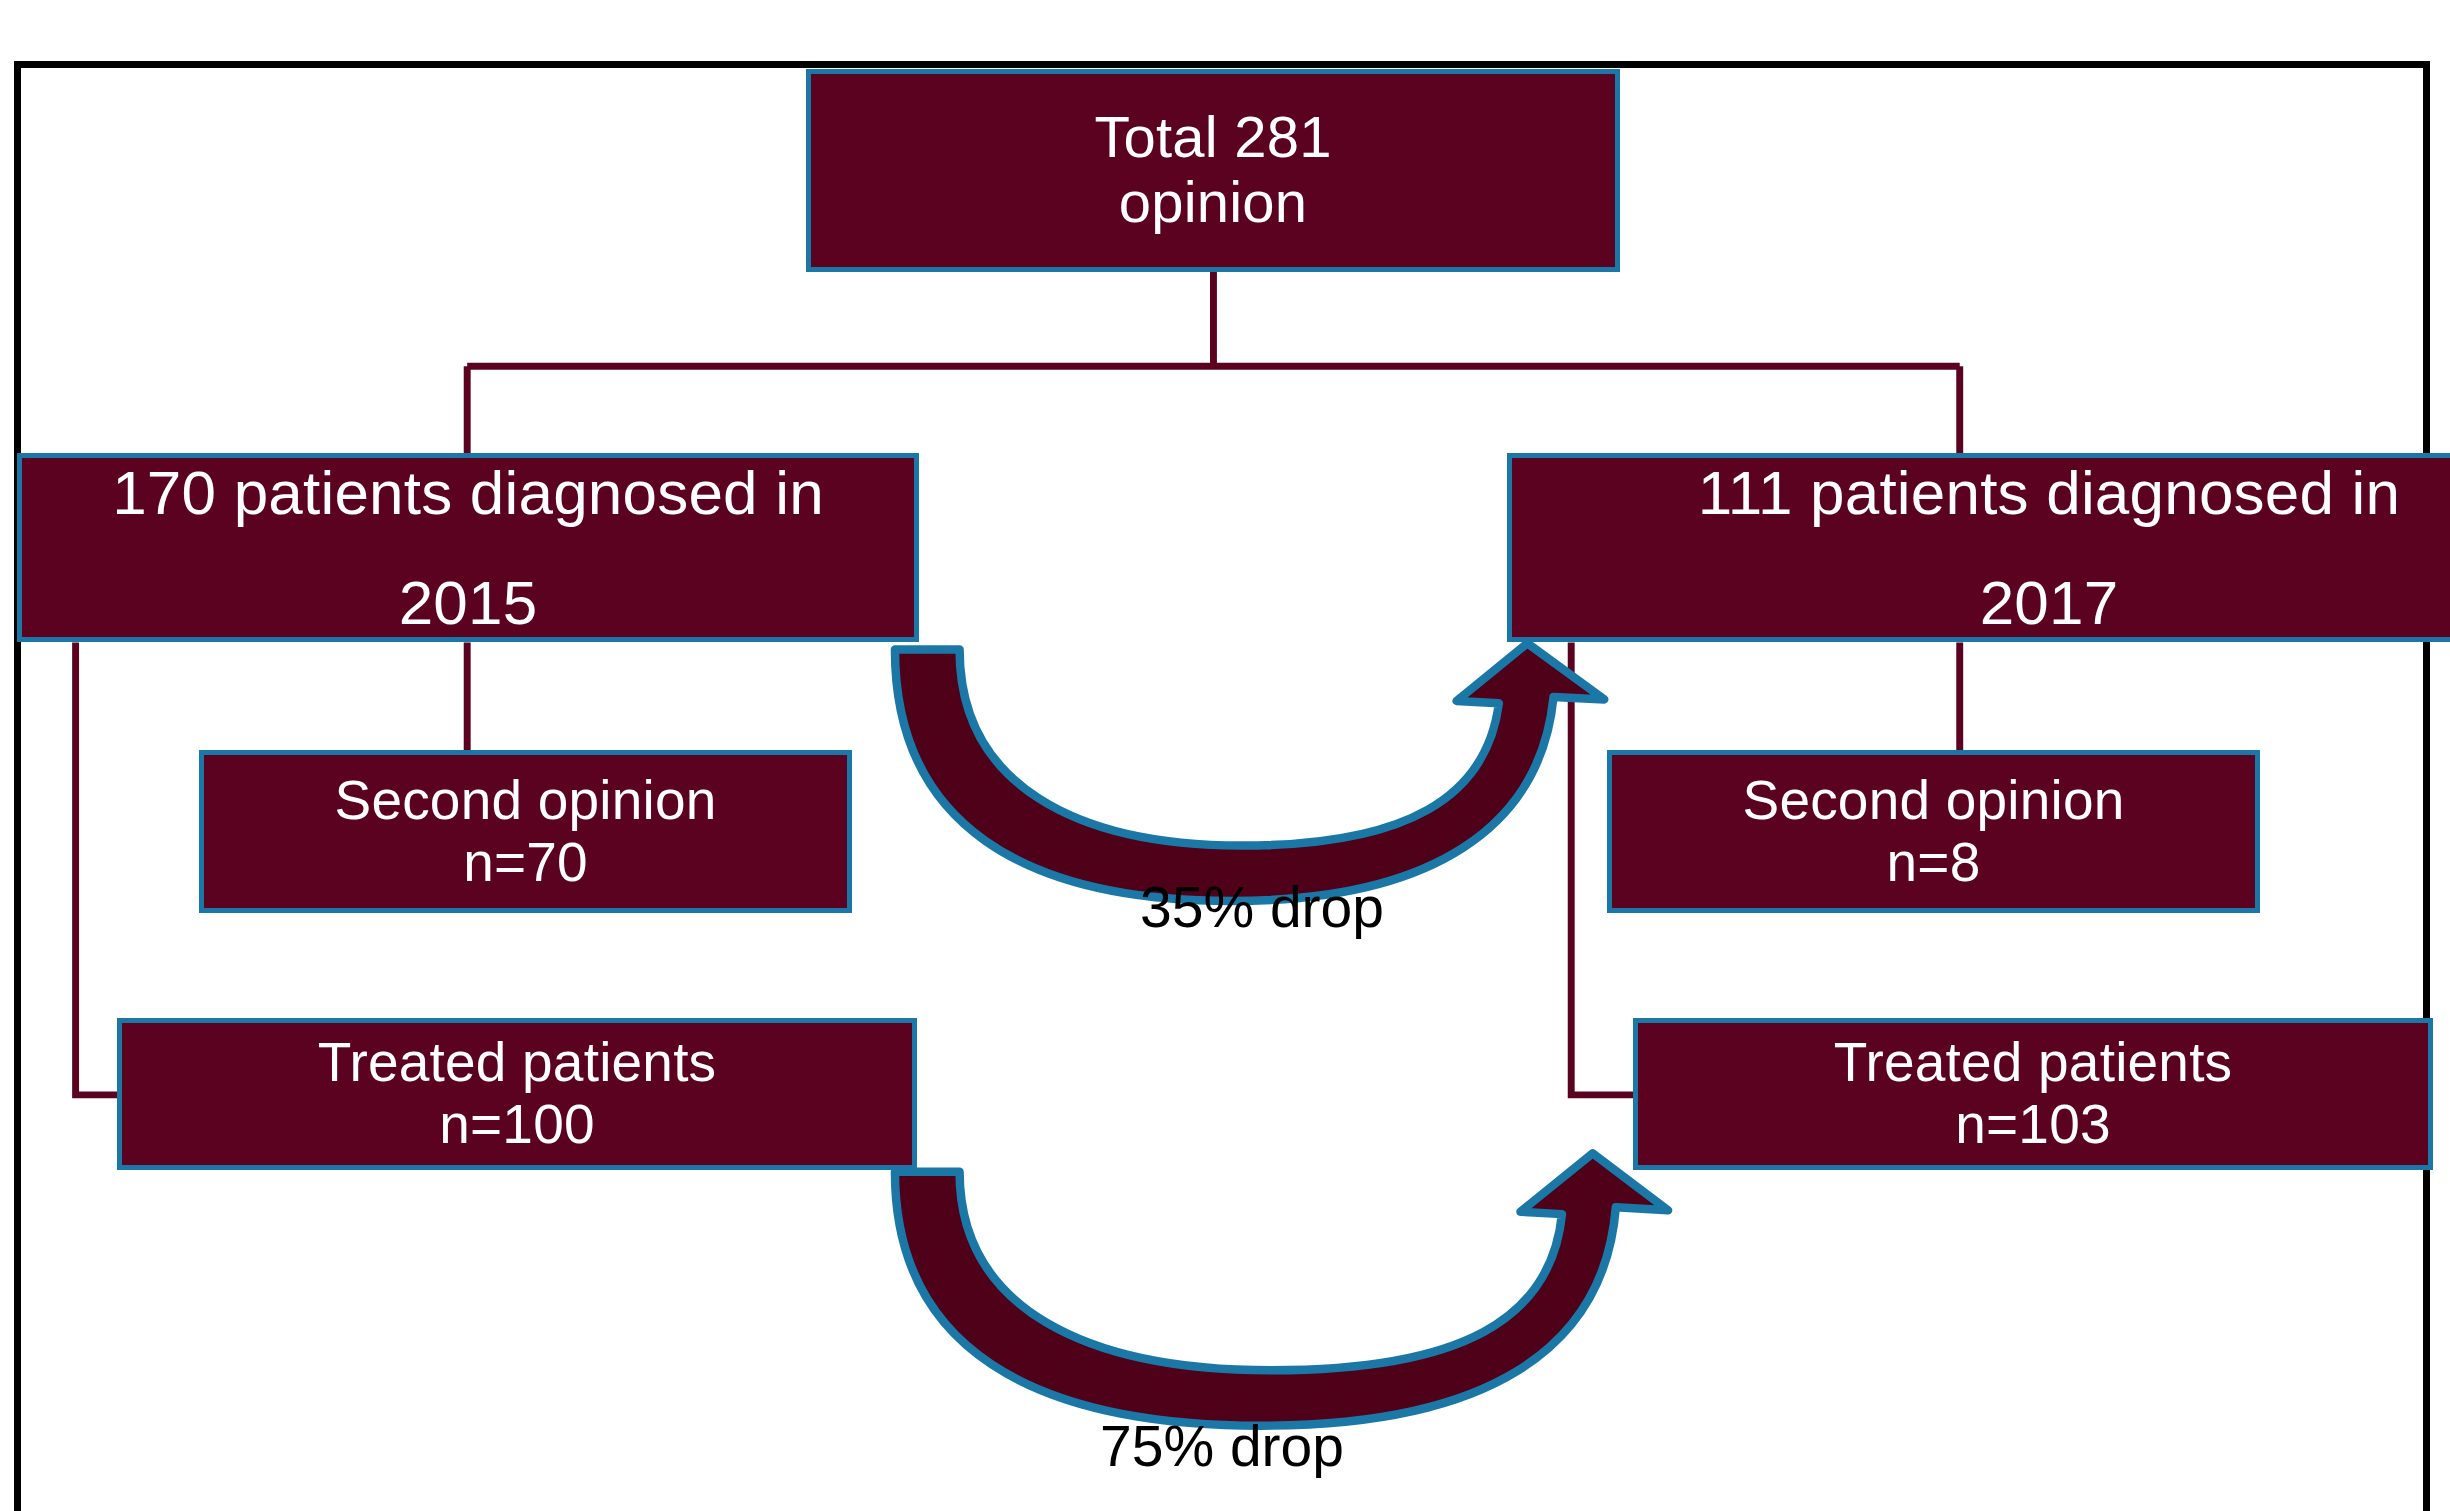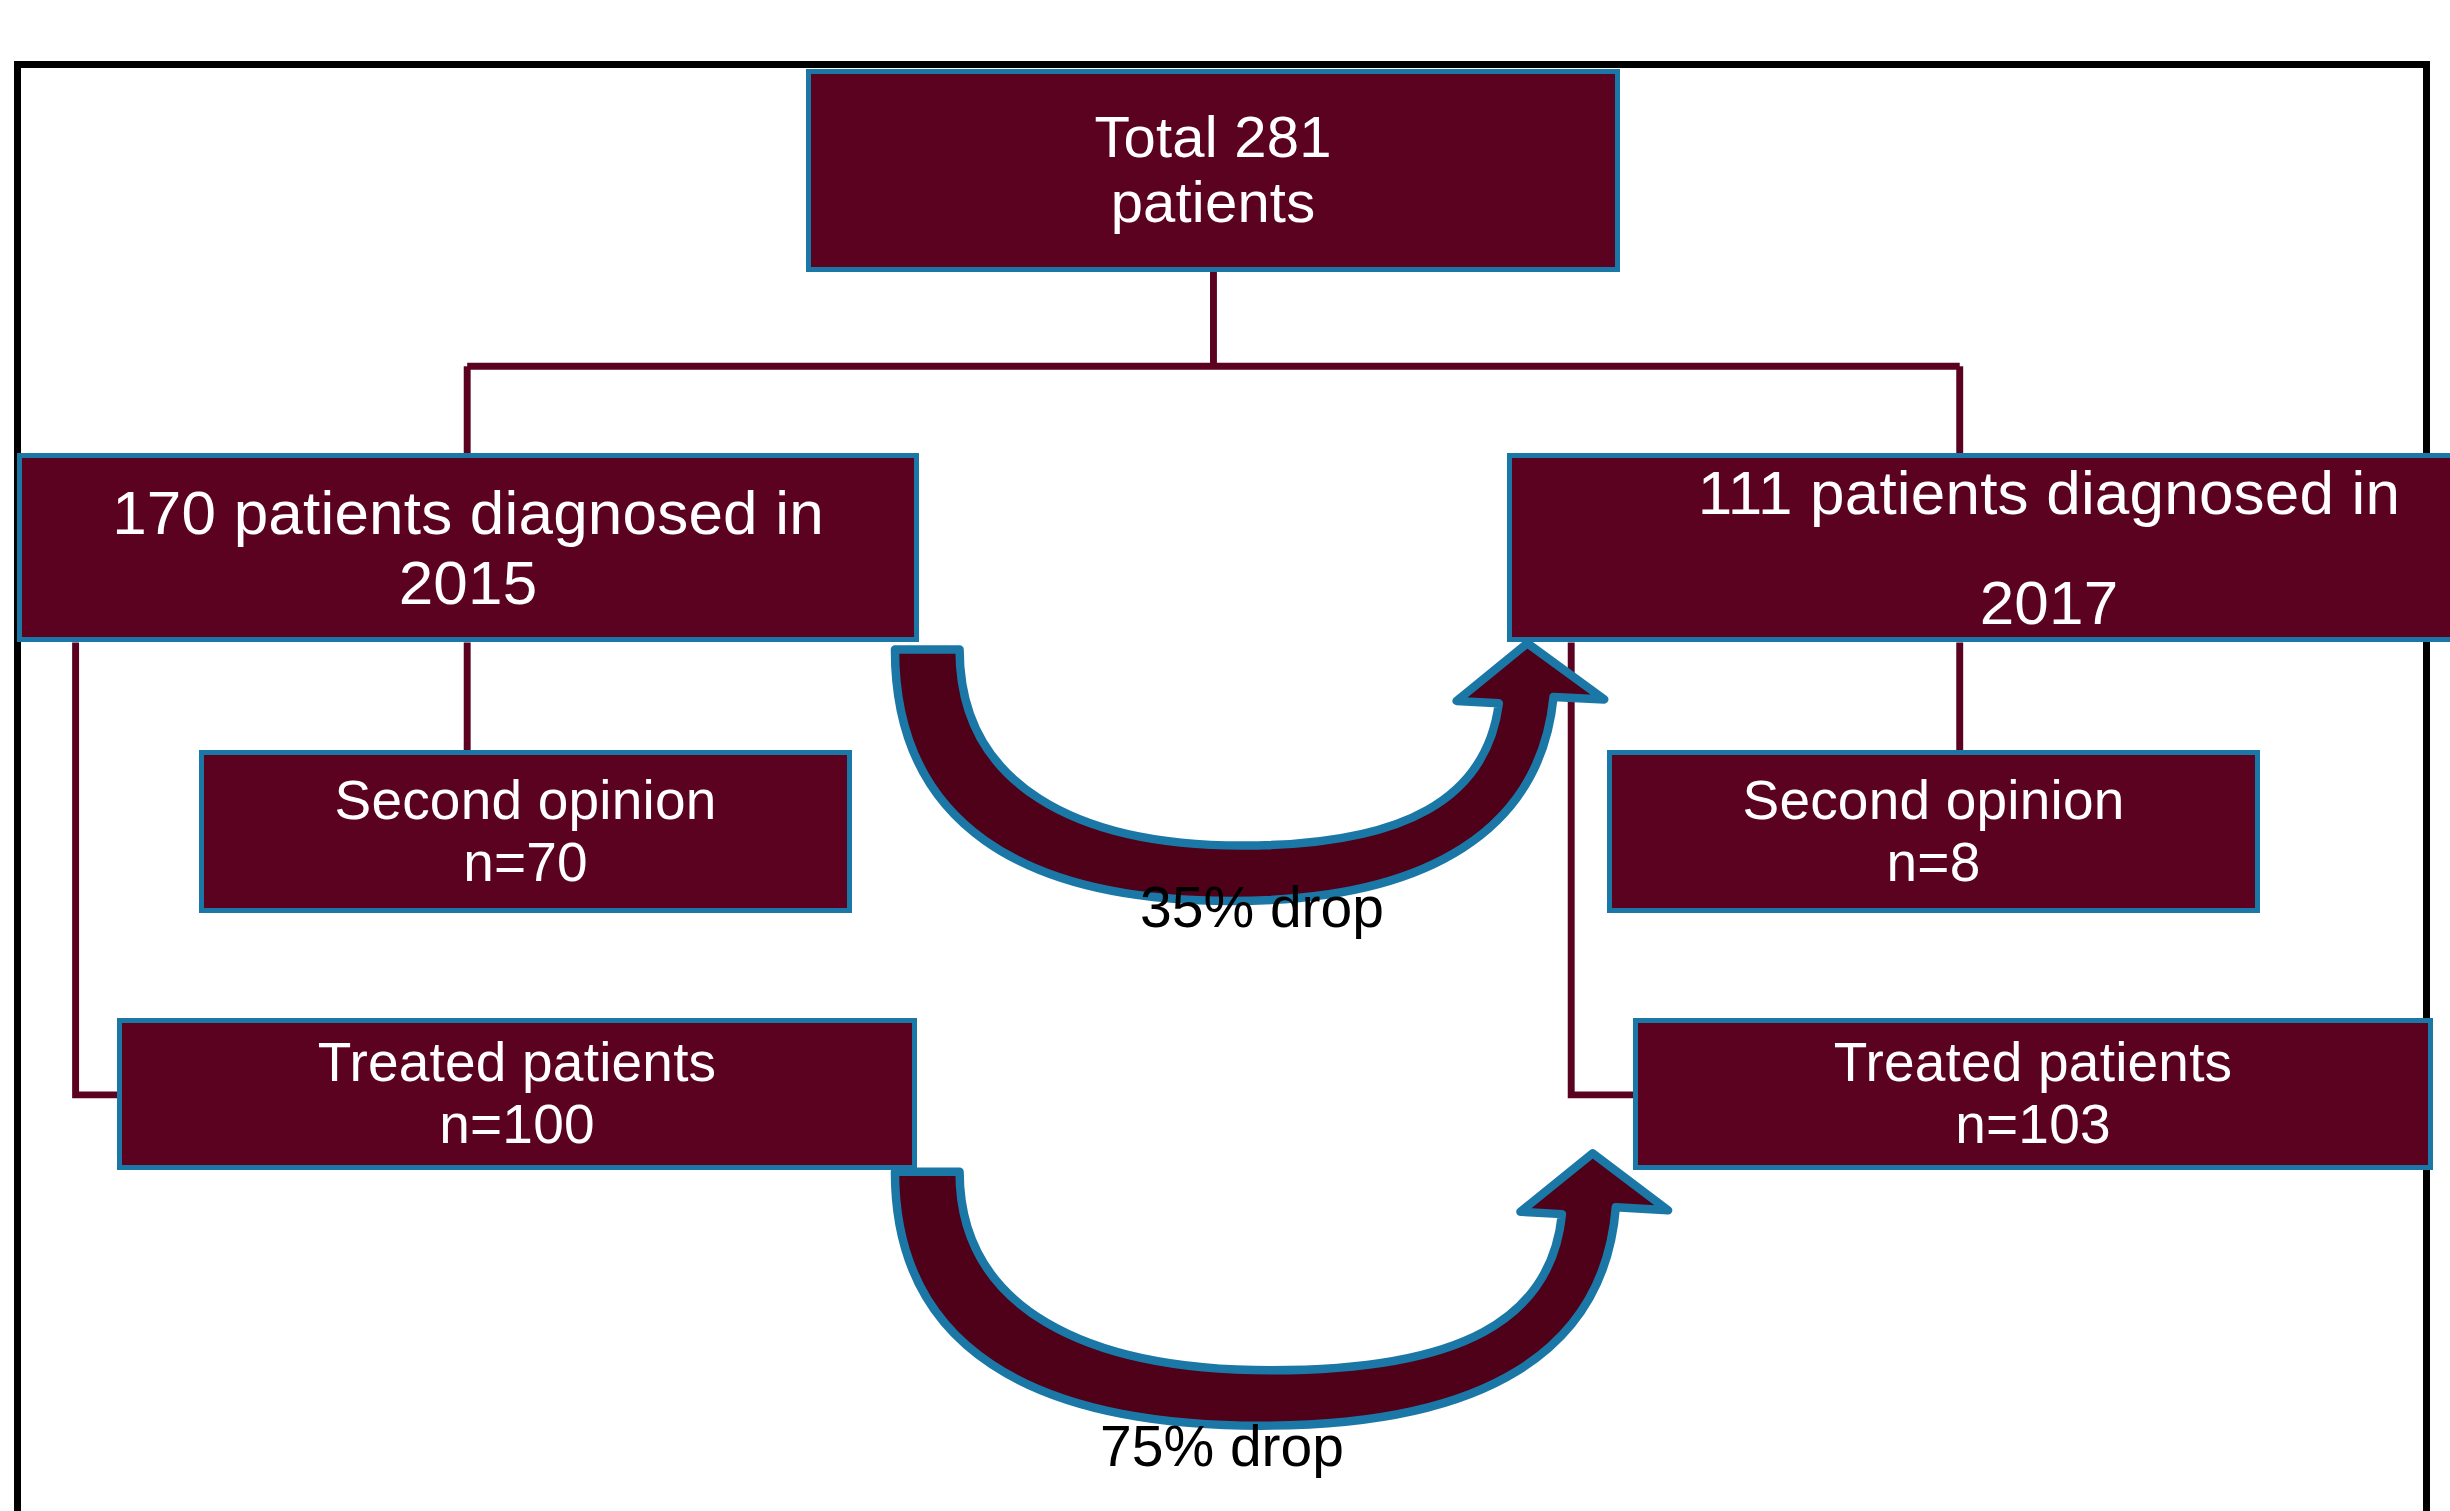--- a/index.html
+++ b/index.html
@@ -52,21 +52,21 @@
     text-align: center;
     line-height: 1.12;
     letter-spacing: 0.2px;
     z-index: 4;
   }
   .node .line {
     display: block;
     white-space: nowrap;
   }
   #node-total      { left: 806px; top: 21.5px;  width: 814px; height: 203px; font-size: 58px; }
-  #node-2019       { left: 17px;   top: 406px; width: 902px; height: 189px; font-size: 62px; }
+  #node-2019       { left: 17px;   top: 406px; width: 902px; height: 189px; font-size: 62px; justify-content: space-between; }
   #node-2020       { left: 1507px; top: 406px; width: 1084px; height: 189px; font-size: 62px; justify-content: space-between; }
   #node-so-2019    { left: 199px;  top: 703px; width: 653px;  height: 163px; font-size: 55px; }
   #node-so-2020    { left: 1607px; top: 703px; width: 653px;  height: 163px; font-size: 55px; }
   #node-tp-2019    { left: 117px;  top: 971px; width: 800px; height: 152px; font-size: 55px; }
   #node-tp-2020    { left: 1633px; top: 971px; width: 800px; height: 152px; font-size: 55px; }
 
   
   .drop-label {
     position: absolute;
     color: #000000;
@@ -133,21 +133,21 @@
         L 1976 1514
         L 2030 1517
         C 2016 1655, 1898 1720, 1652 1720
         C 1412 1720, 1247 1640, 1247 1462
         Z" fill="#4E0119" stroke="#1B78A6" stroke-width="11" stroke-linejoin="round"></path>
     </g>
   </svg>
 
   <div class="node" id="node-total">
     <span class="line">Total 281</span>
-    <span class="line">patients</span>
+    <span class="line">opinion</span>
   </div>
 
   <div class="node" id="node-2019">
     <span class="line">170 patients diagnosed in</span>
     <span class="line">2015</span>
   </div>
 
   <div class="node" id="node-2020">
     <span class="line">111 patients diagnosed in</span>
     <span class="line">2017</span>

